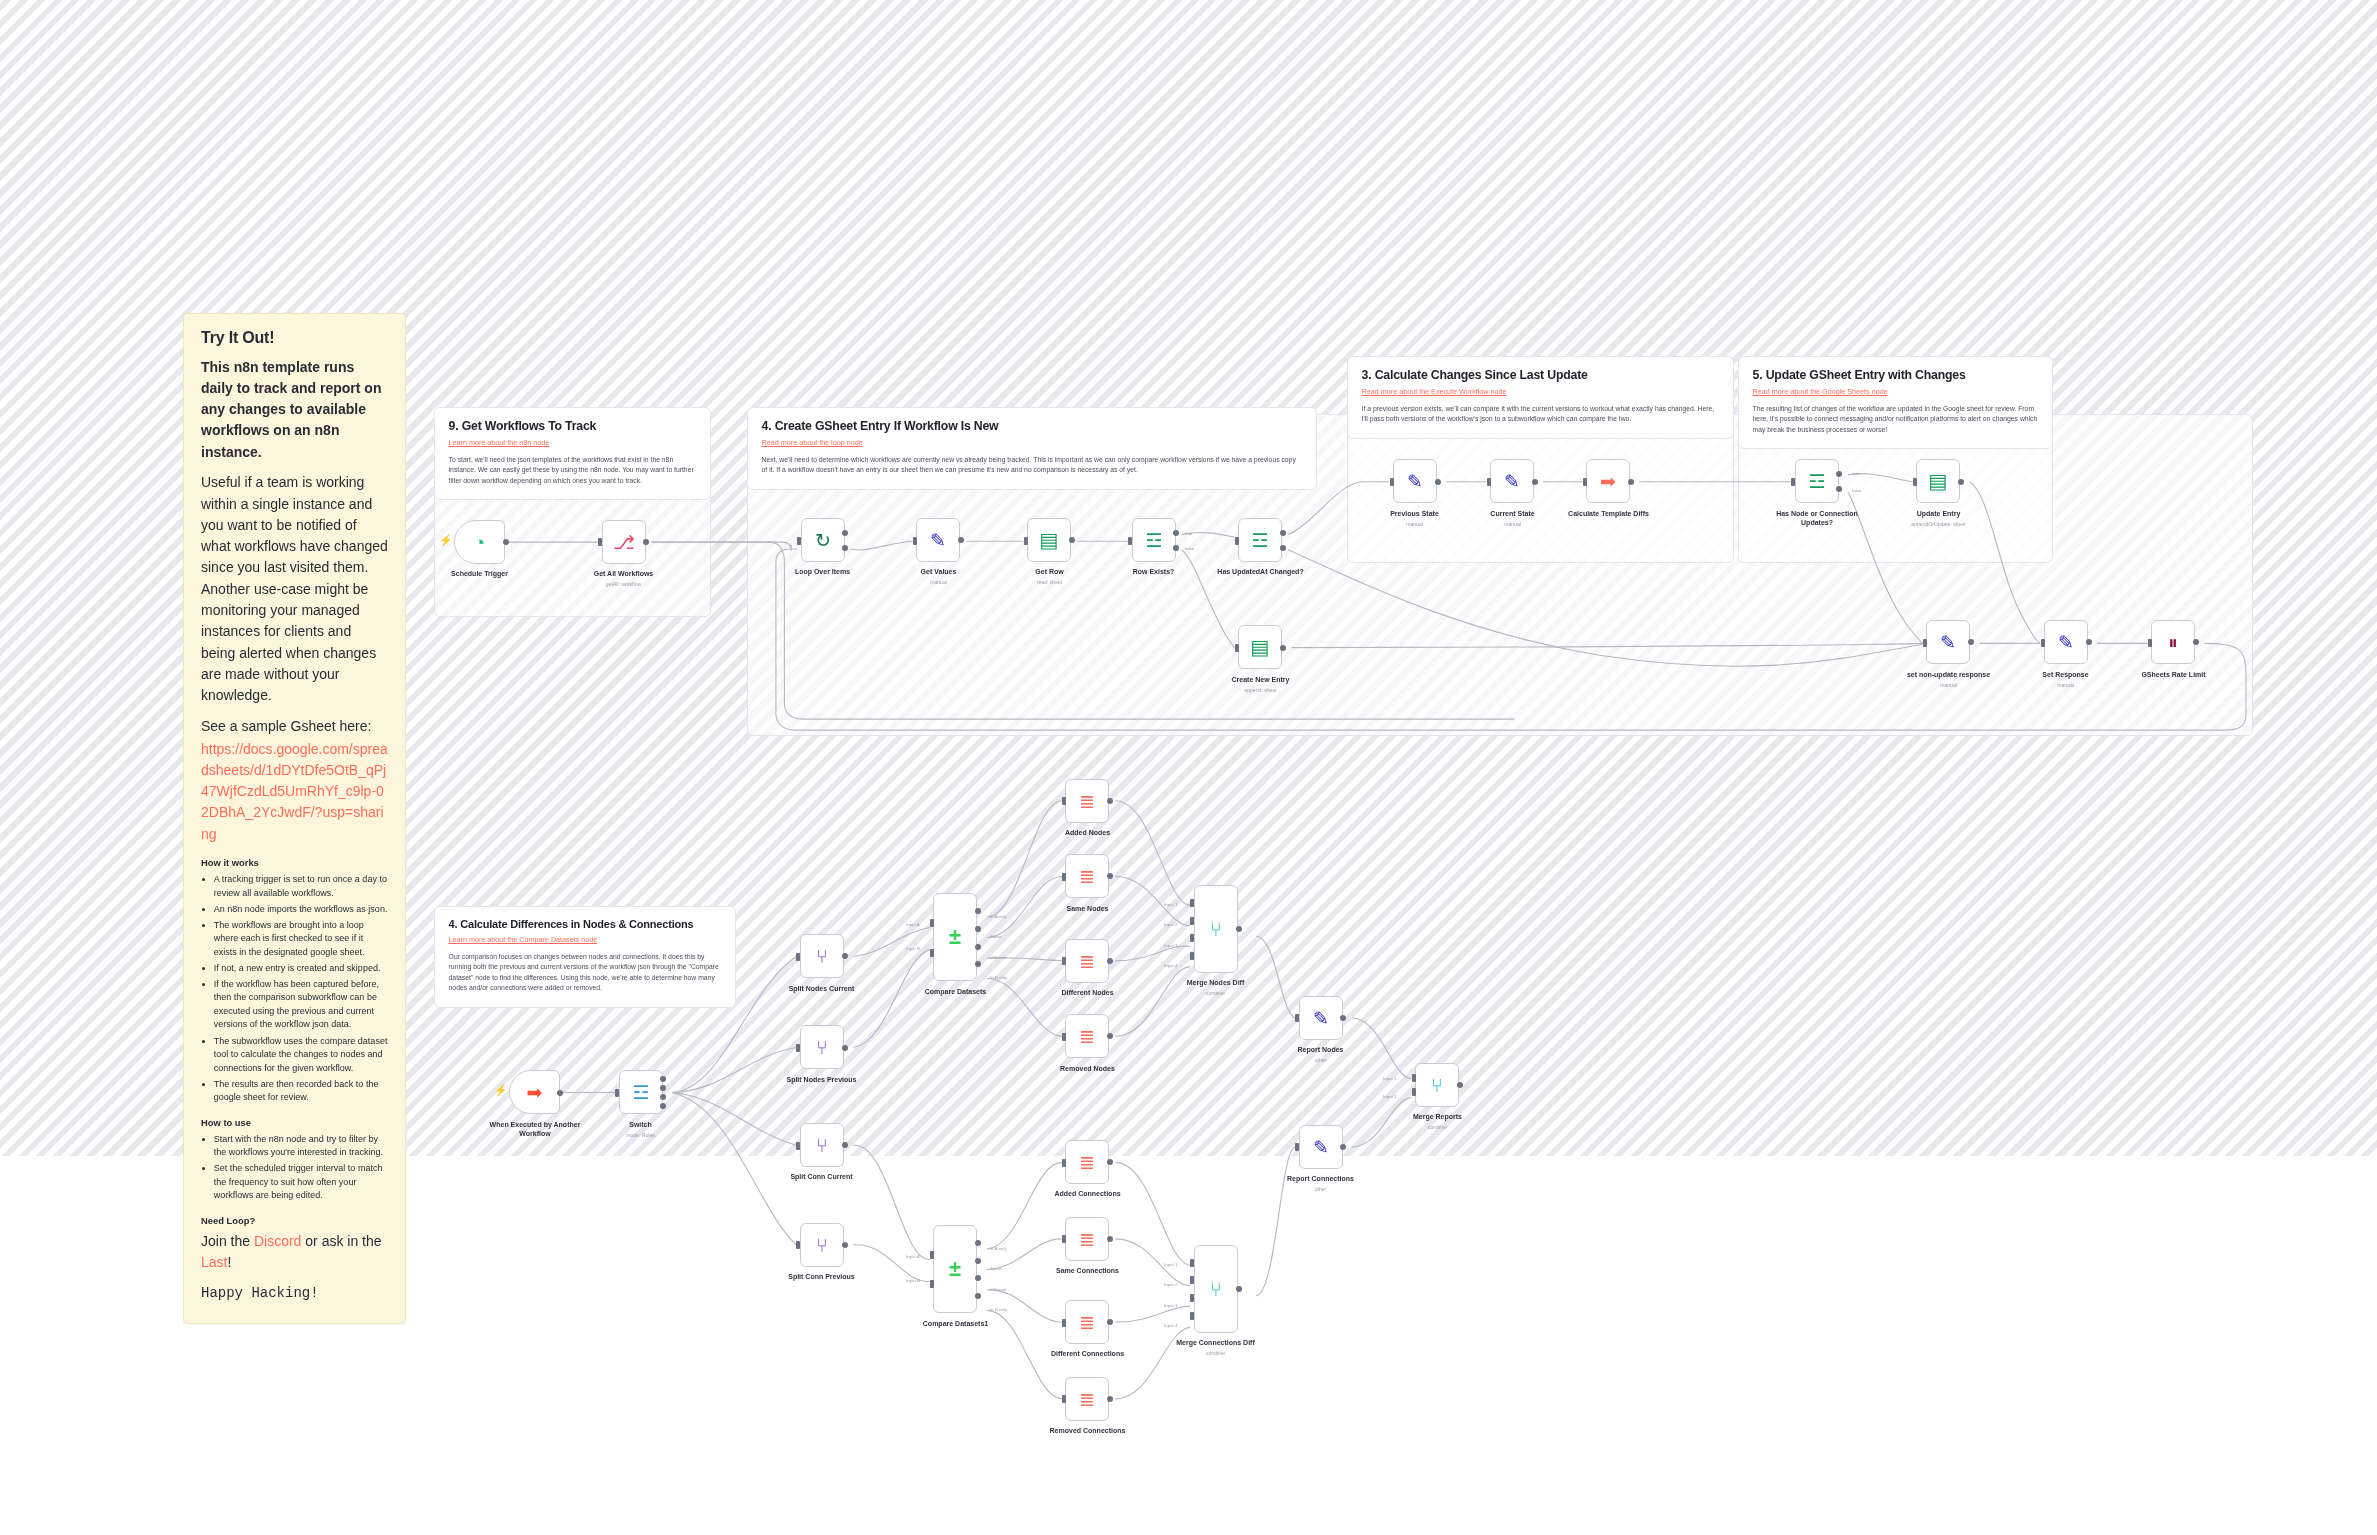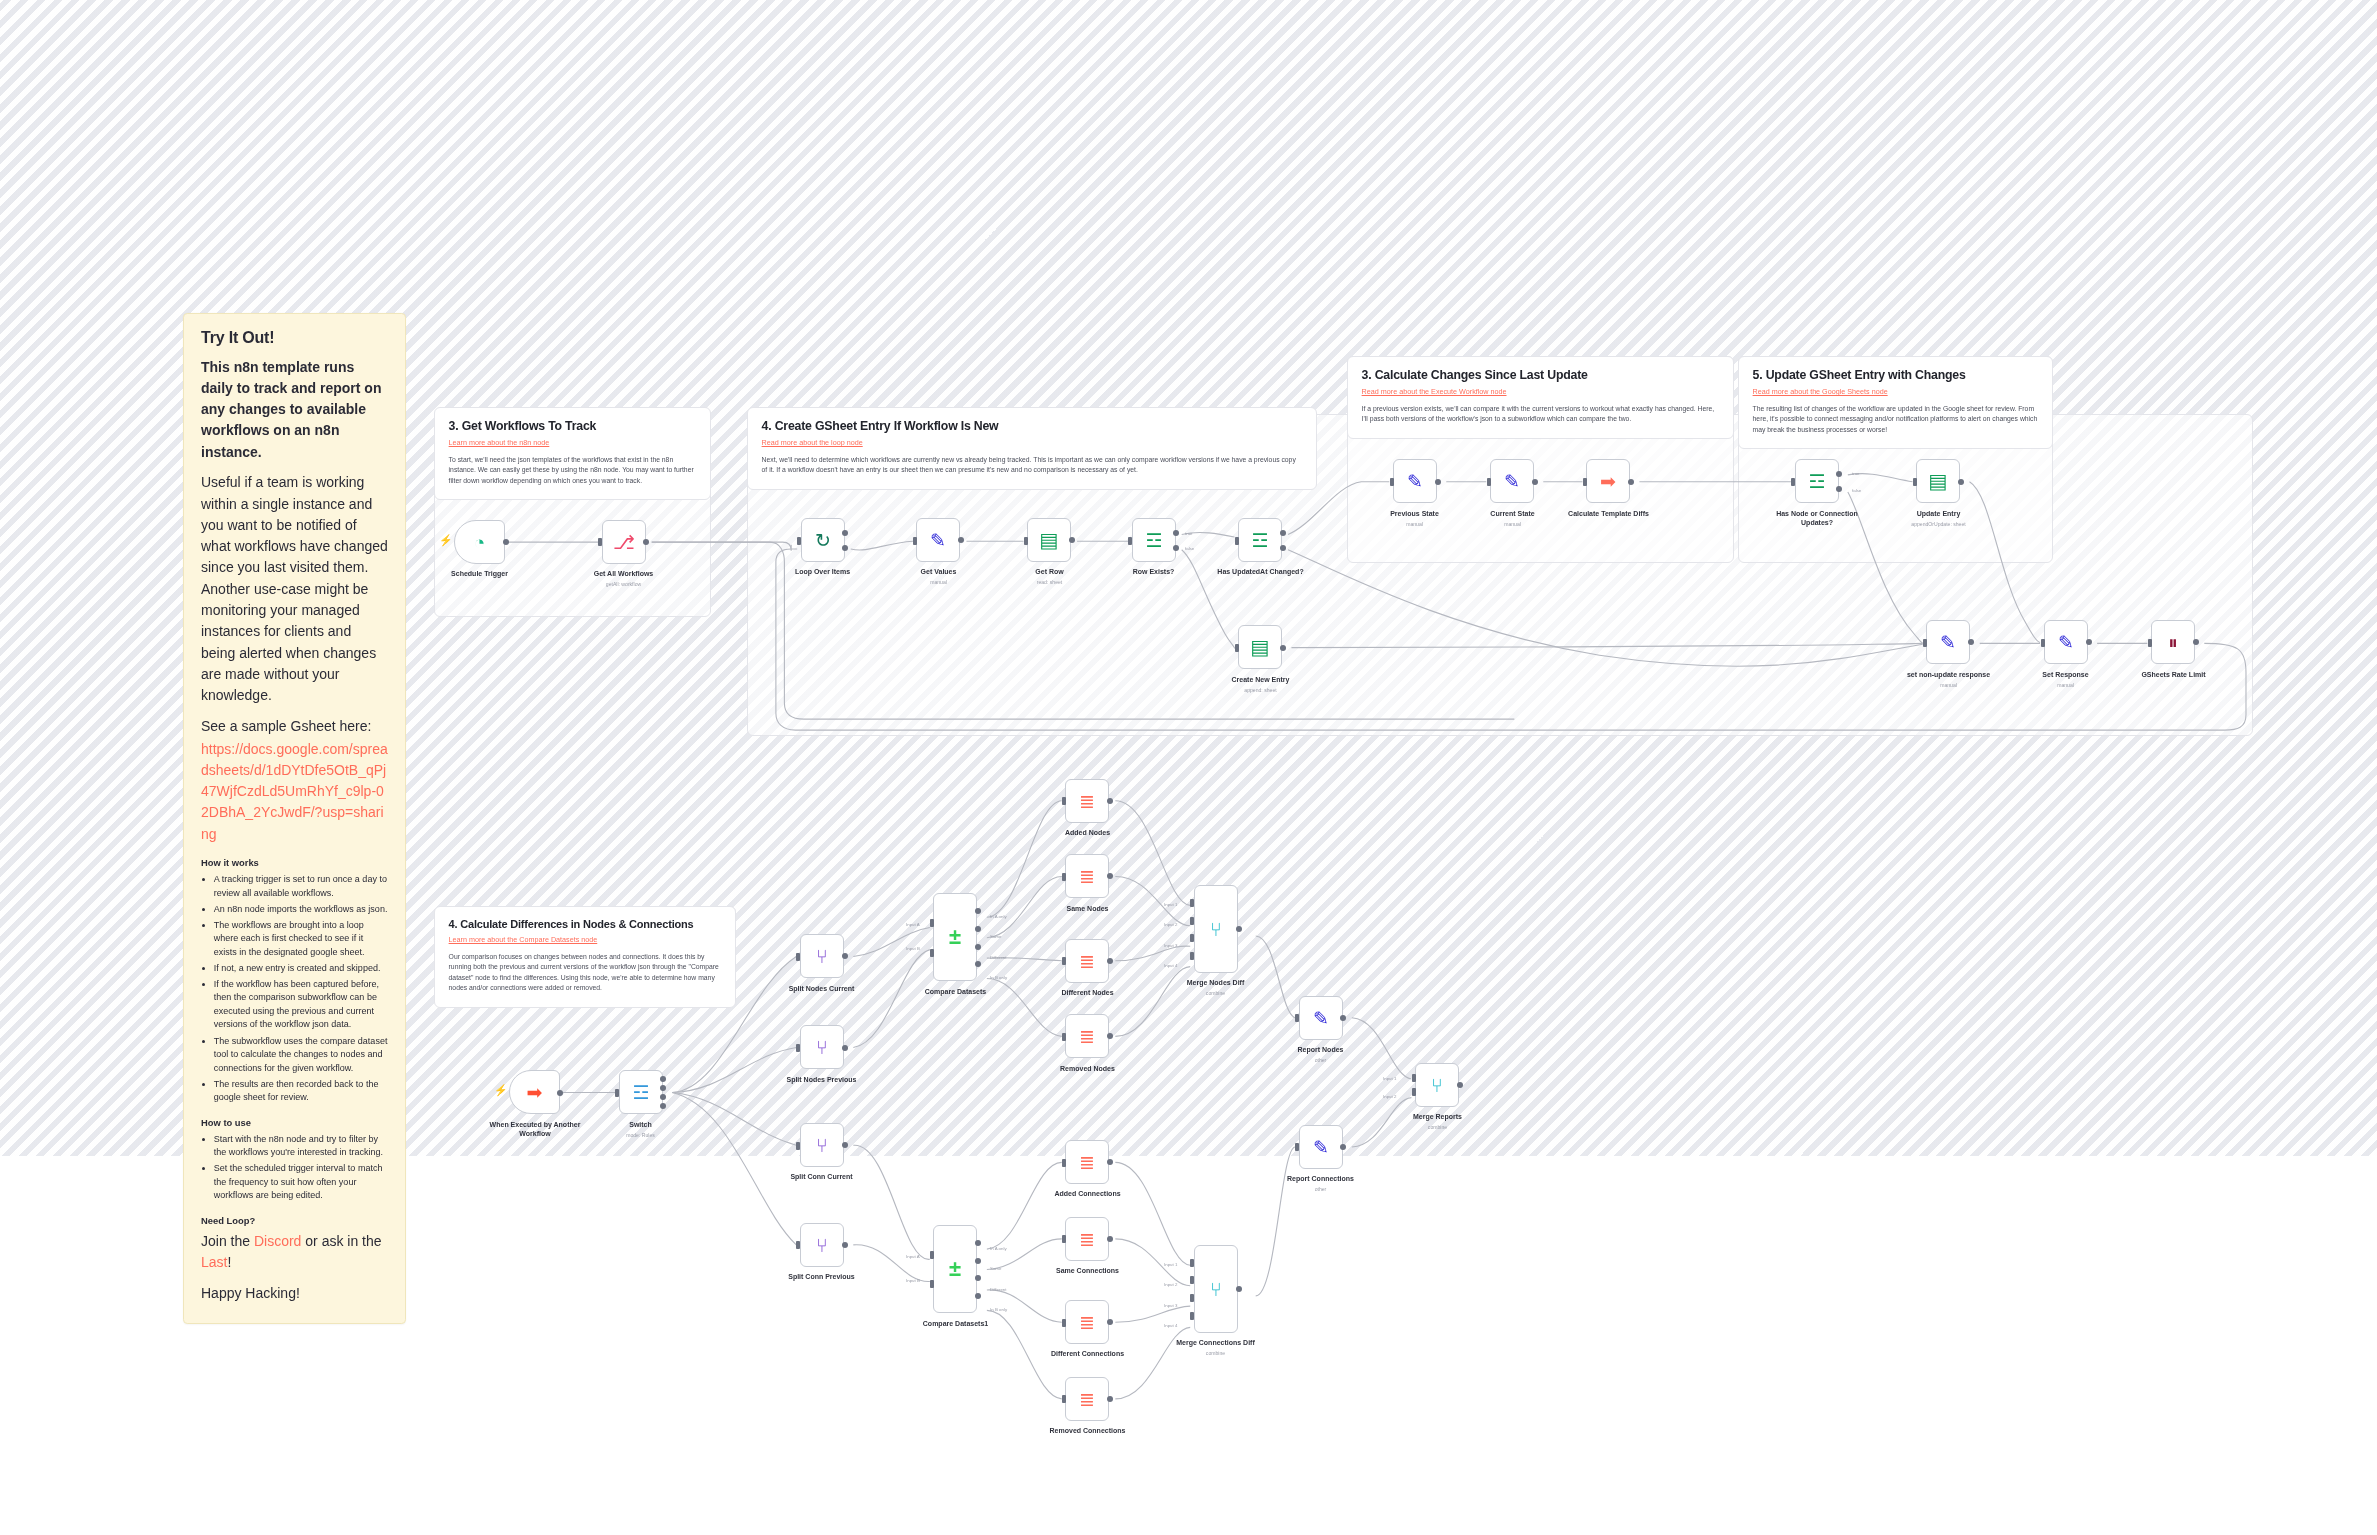--- a/index.html
+++ b/index.html
@@ -233,25 +233,25 @@
       <li>The subworkflow uses the compare dataset tool to calculate the changes to nodes and connections for the given workflow.</li>
       <li>The results are then recorded back to the google sheet for review.</li>
     </ul>
     <h3>How to use</h3>
     <ul>
       <li>Start with the n8n node and try to filter by the workflows you're interested in tracking.</li>
       <li>Set the scheduled trigger interval to match the frequency to suit how often your workflows are being edited.</li>
     </ul>
     <h3>Need Loop?</h3>
     <p style="margin-bottom:9.4px;"><span>Join the </span><a class="lnk" href="#">Discord</a><span> or ask in the </span><a class="lnk" href="#">Last</a><span>!</span></p>
-    <p style="margin-bottom:0;">Happy Hacking!</p>
+    <p style="margin-bottom:0;font-family:Liberation Mono, monospace;">Happy Hacking!</p>
   </div>
 
   <div class="panel-head" style="left:434px;top:407px;width:277px;">
-    <h2>3. Get Workflows To Track</h2>
+    <h2>9. Get Workflows To Track</h2>
     <a class="sub" href="#">Learn more about the n8n node</a>
     <div class="body">To start, we'll need the json templates of the workflows that exist in the n8n instance. We can easily get these by using the n8n node. You may want to further filter down workflow depending on which ones you want to track.</div>
   </div>
 
   <div class="panel-head" style="left:747px;top:407px;width:570px;">
     <h2>4. Create GSheet Entry If Workflow Is New</h2>
     <a class="sub" href="#">Read more about the loop node</a>
     <div class="body">Next, we'll need to determine which workflows are currently new vs already being tracked. This is important as we can only compare workflow versions if we have a previous copy of it. If a workflow doesn't have an entry is our sheet then we can presume it's new and no comparison is necessary as of yet.</div>
   </div>
 

